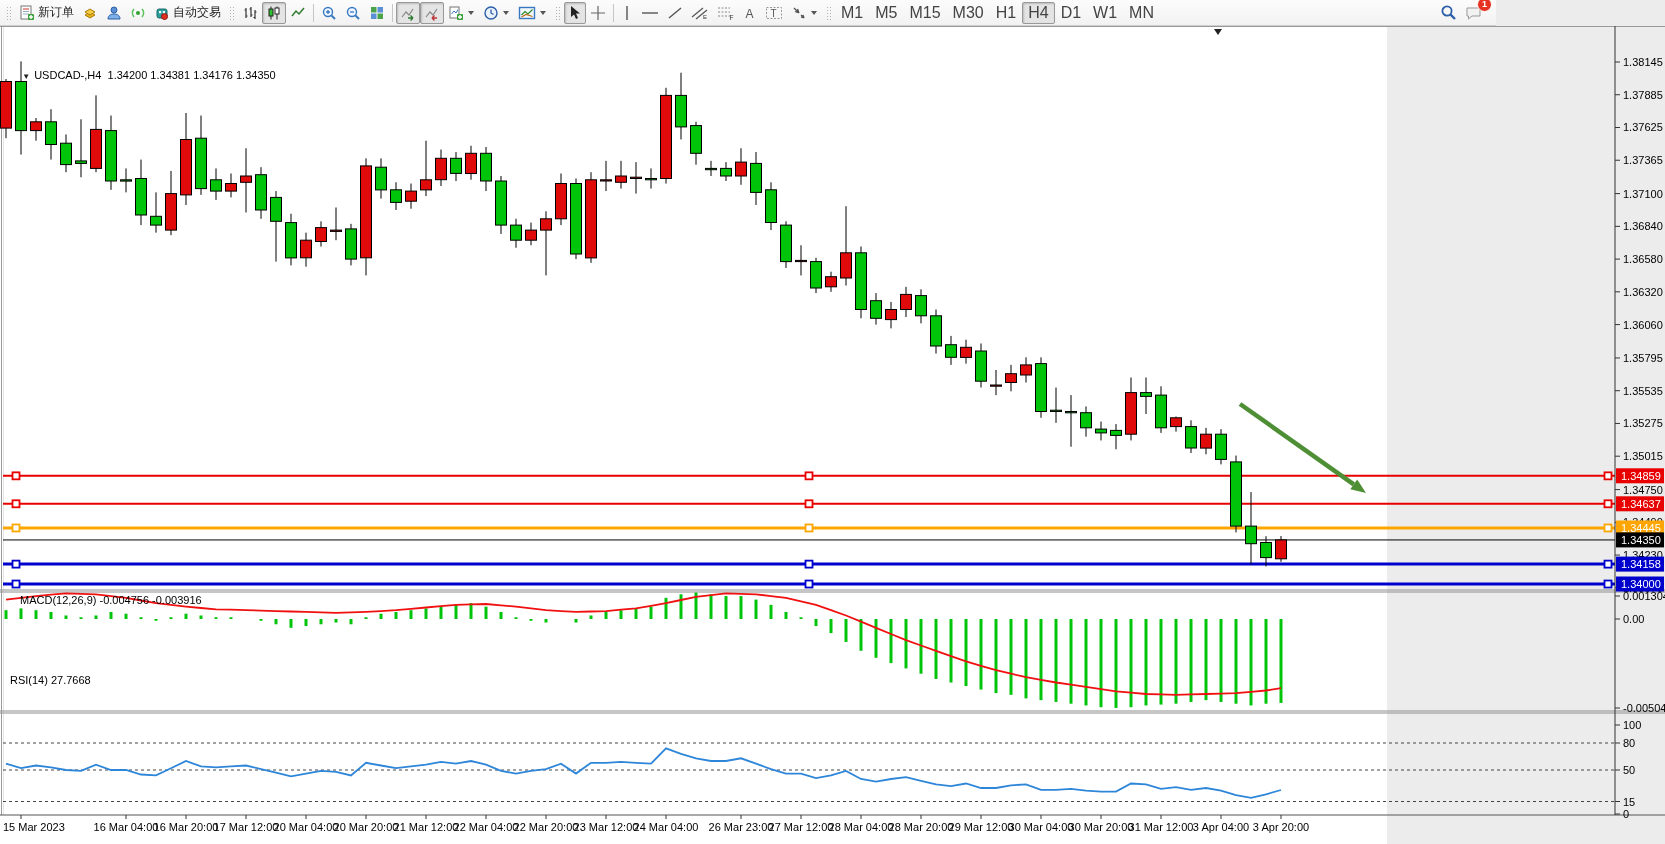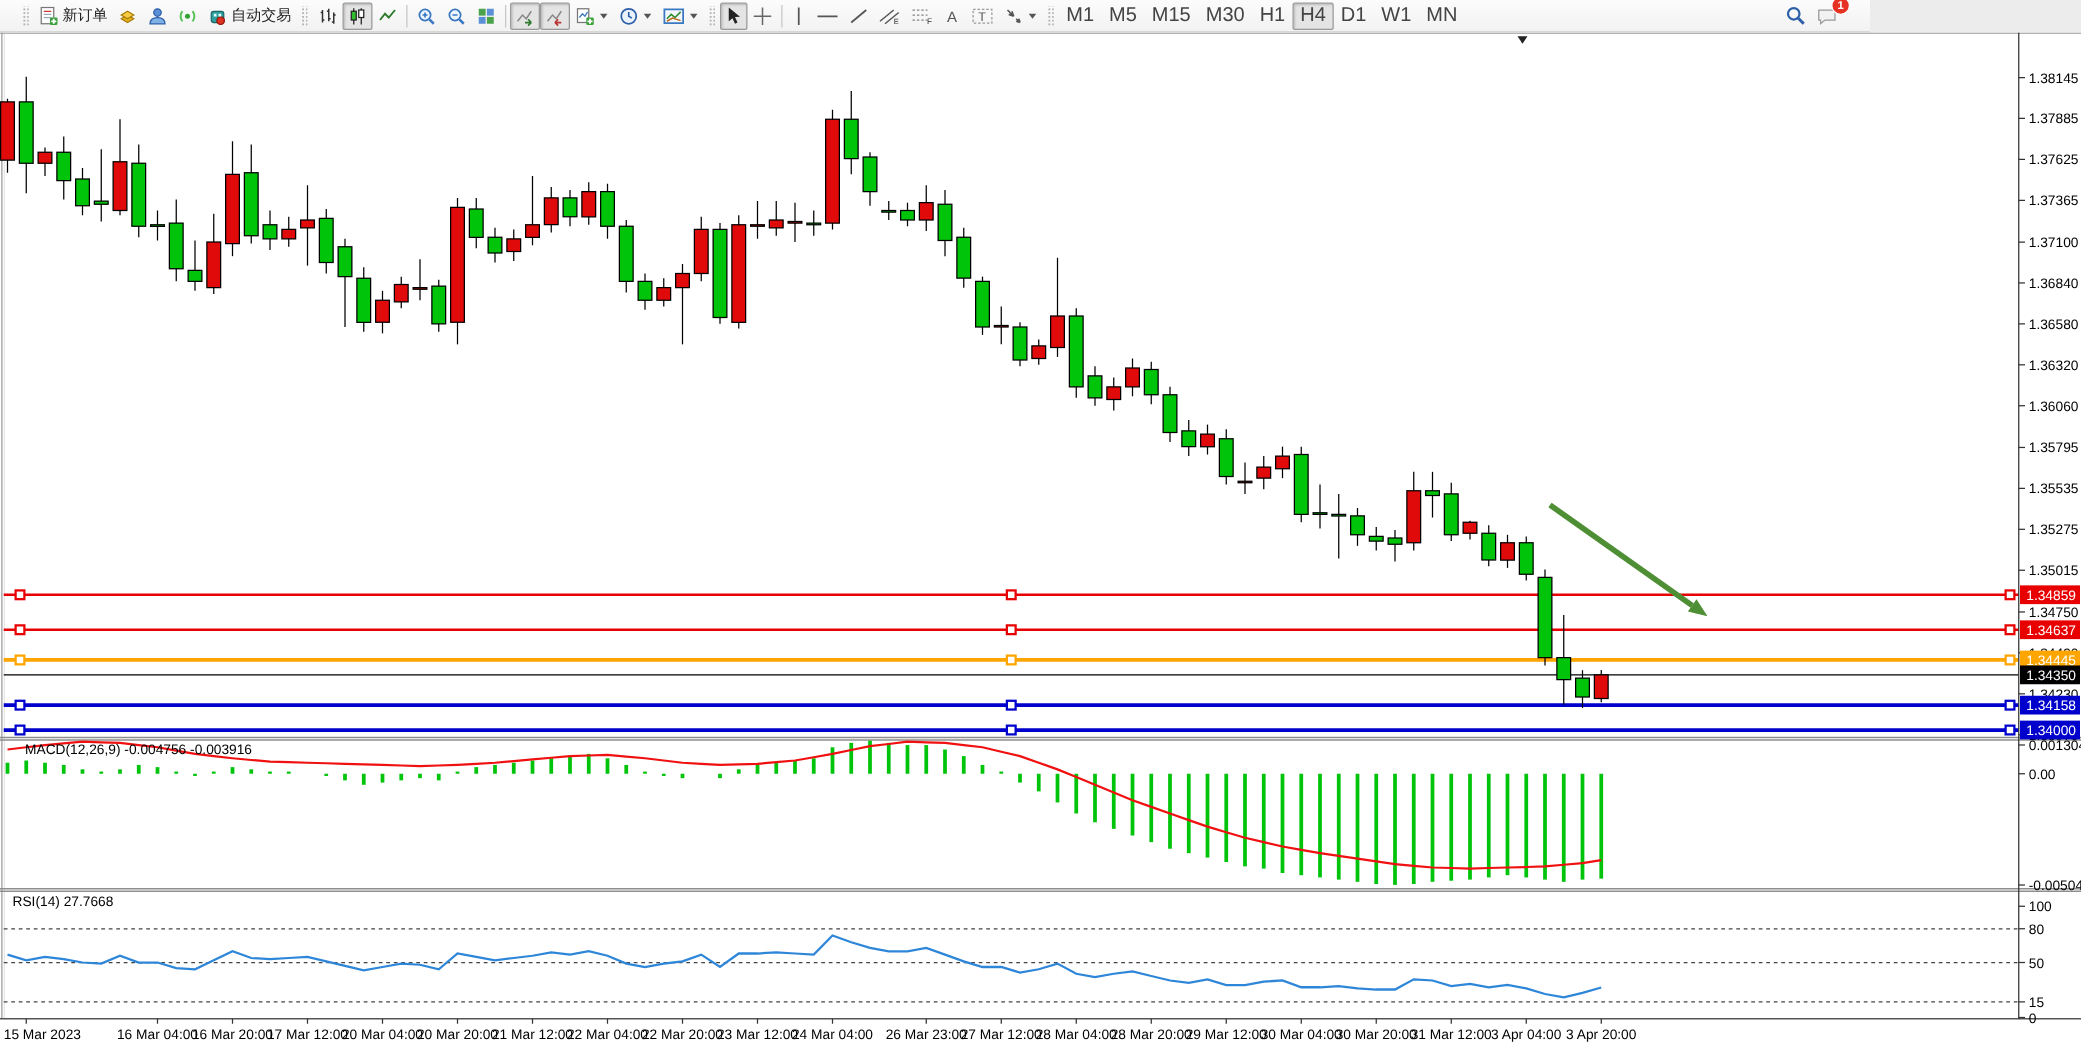--- a/index.html
+++ b/index.html
@@ -1,30 +1,30 @@
 <!DOCTYPE html>
 <html><head>
 <meta charset="utf-8">
 <style>
   html,body{margin:0;padding:0}
   body{width:1665px;height:844px;background:#ececec;font-family:"Liberation Sans","DejaVu Sans",sans-serif;font-size:11px;overflow:hidden;position:relative}
   
-  .toolbar{position:absolute;left:0;top:0;width:1496px;height:26px;background:linear-gradient(#fcfcfc,#f2f2f2);border-bottom:1px solid #cfcfcf;display:flex;align-items:center;padding:0 14px;box-sizing:border-box}
+  .toolbar{position:absolute;left:0;top:0;width:1496px;height:26px;background:linear-gradient(#fcfcfc,#f2f2f2);border-bottom:1px solid #cfcfcf;display:flex;align-items:center;padding:0 2px;box-sizing:border-box}
   .tb-btn{height:22px;min-width:20px;display:flex;align-items:center;justify-content:center;gap:3px;padding:0 3px;border:1px solid transparent;border-radius:2px;color:#333;box-sizing:border-box}
   .tb-btn.pressed{background:#e4e4e4;border-color:#999;box-shadow:inset 1px 1px 2px rgba(0,0,0,.18)}
   .tb-sep{width:1px;height:18px;background:#c6c6c6;margin:0 3px;flex:0 0 auto}
   .tb-grip{width:5px;height:16px;margin:0 4px;flex:0 0 auto;background-image:radial-gradient(#b3b3b3 36%,transparent 40%);background-size:3px 3px;background-position:0 1px}
   .caret{width:0;height:0;border-left:3px solid transparent;border-right:3px solid transparent;border-top:4px solid #555;margin:0 1px}
   .tf-btn{font-size:16px;color:#444;padding:0 5px}
   .tb-label{font-size:12px;color:#222;white-space:nowrap}
   .spacer{flex:1}
   .chat-wrap{position:relative;margin-right:8px}
   .chat-badge{position:absolute;right:-7px;top:-6px;background:#e53222;color:#fff;font-size:9px;font-weight:bold;border-radius:8px;min-width:13px;height:13px;line-height:13px;text-align:center;border:1px solid #fff}
   
-  .chart-wrap{position:absolute;left:0;top:26px;width:1665px;height:818px;background:#fff}
+  .chart-wrap{position:absolute;left:0;top:26px;width:1387px;height:818px;background:#fff}
   .chart-wrap svg{position:absolute;left:0;top:0}
   .overlay{position:absolute;color:#000;font-size:11px;white-space:pre;z-index:5}
   .menu-arrow{font-size:8px;margin-right:4px;color:#222}
   .icn{display:block}
 </style>
 </head>
 <body>
 
 <div class="toolbar">
   <div class="tb-grip"></div>
@@ -651,15 +651,18 @@
         <line x1="1161" y1="789" x2="1161" y2="793" stroke="#333" stroke-width="1"></line>
         <text x="1161" text-anchor="middle" y="805" font-size="11" font-family="Liberation Sans, DejaVu Sans, sans-serif" fill="#000">31 Mar 12:00</text>
         <line x1="1221" y1="789" x2="1221" y2="793" stroke="#333" stroke-width="1"></line>
         <text x="1221" text-anchor="middle" y="805" font-size="11" font-family="Liberation Sans, DejaVu Sans, sans-serif" fill="#000">3 Apr 04:00</text>
         <line x1="1281" y1="789" x2="1281" y2="793" stroke="#333" stroke-width="1"></line>
         <text x="1281" text-anchor="middle" y="805" font-size="11" font-family="Liberation Sans, DejaVu Sans, sans-serif" fill="#000">3 Apr 20:00</text>
       </g>
       <polygon points="1214,3 1222,3 1218,9" fill="#222"></polygon>
     </svg>
 
+  <div class="overlay" style="left:10px;top:31px">
+    <span class="menu-arrow">▼</span><span>USDCAD-,H4</span>&nbsp;&nbsp;<span>1.34200 1.34381 1.34176 1.34350</span>
+  </div>
   <div class="overlay" style="left:20px;top:568px">MACD(12,26,9) -0.004756 -0.003916</div>
-  <div class="overlay" style="left:10px;top:690px">RSI(14) 27.7668</div>
+  <div class="overlay" style="left:10px;top:648px">RSI(14) 27.7668</div>
 </div>
 
 </body></html>

